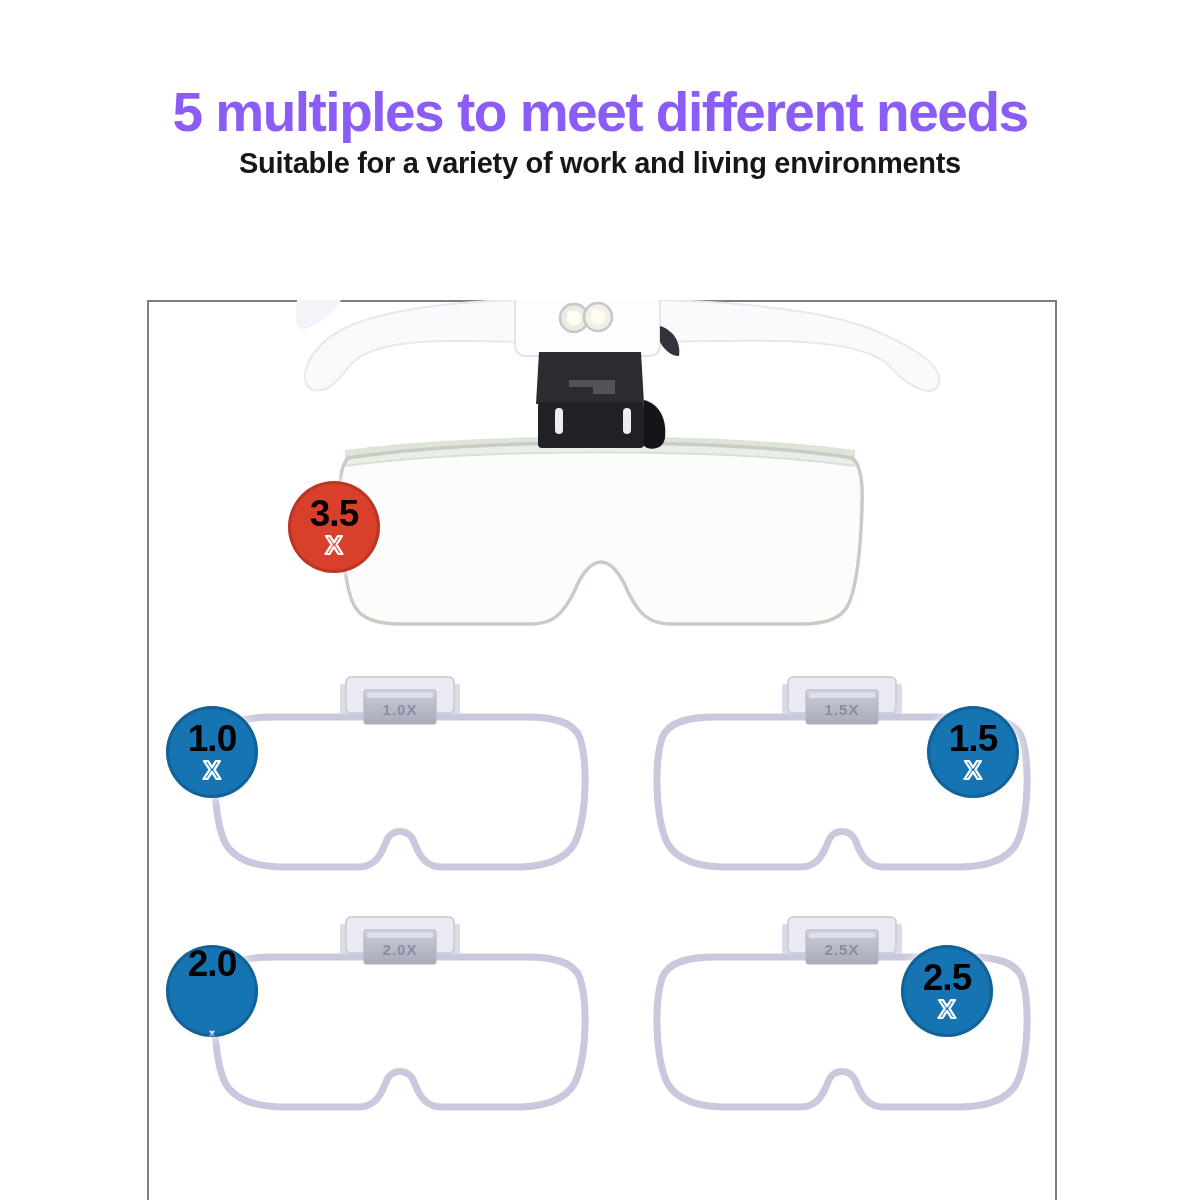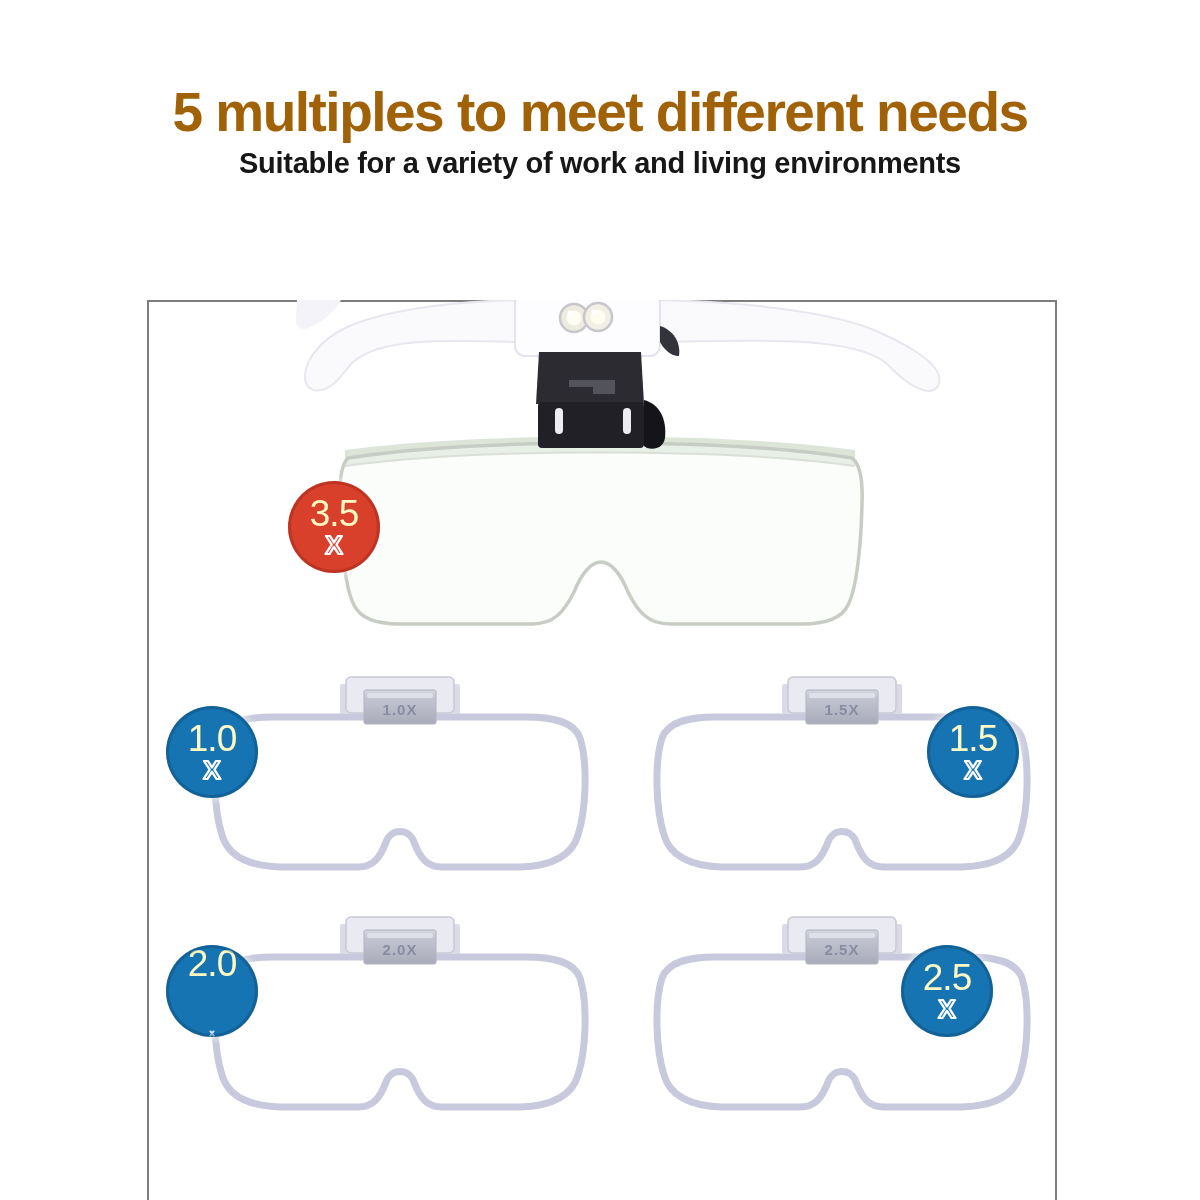--- a/index.html
+++ b/index.html
@@ -3,21 +3,21 @@
 <meta charset="utf-8">
 <style>
   html,body{margin:0;padding:0;}
   body{
     width:1200px;height:1200px;position:relative;overflow:hidden;
     background:#ffffff;font-family:"Liberation Sans",sans-serif;
   }
   
   .page-title{
     position:absolute;top:84px;left:0;width:1200px;margin:0;
-    text-align:center;font-size:55px;font-weight:700;color:#a16207;
+    text-align:center;font-size:55px;font-weight:700;color:#8b5cf6;
     letter-spacing:-1.5px;line-height:1.05;
   }
   .page-subtitle{
     position:absolute;top:147px;left:0;width:1200px;margin:0;
     text-align:center;font-size:29px;font-weight:700;color:#171717;
     letter-spacing:-0.3px;
   }
   
   .photo-frame{
     position:absolute;left:147px;top:300px;width:906px;height:920px;
@@ -41,21 +41,21 @@
     display:flex;flex-direction:column;align-items:center;justify-content:center;
     box-shadow:0 0 10px rgba(255,255,255,.9);
   }
   .badge.blue{background:var(--badge-blue,#1774b3);}
   .badge.blue::after{content:"";position:absolute;inset:0;border-radius:50%;
     box-shadow:inset 0 0 0 3px rgba(10,62,100,.35);}
   .badge.red{background:var(--badge-red,#d8402b);}
   .badge.red::after{content:"";position:absolute;inset:0;border-radius:50%;
     box-shadow:inset 0 0 0 3px rgba(140,34,16,.35);}
   .badge .num{
-    color:#fef9c3;font-size:37px;font-weight:400;line-height:1;letter-spacing:-1px;
+    color:#000000;font-size:37px;font-weight:700;line-height:1;letter-spacing:-1px;
   }
   .badge .badge-x{width:40px;height:28px;margin-top:-1px;}
   .badge .badge-x text{
     font-family:"Liberation Sans",sans-serif;font-size:28px;font-weight:700;
     fill:none;stroke:#ffffff;stroke-width:2.4;stroke-linejoin:round;text-anchor:middle;
   }
   .badge-35{left:139px;top:179px;}
   .badge-10{left:17px; top:404px;}
   .badge-15{left:778px;top:404px;text-align:center;}
   .badge-20{left:17px; top:643px;gap:48px;}

